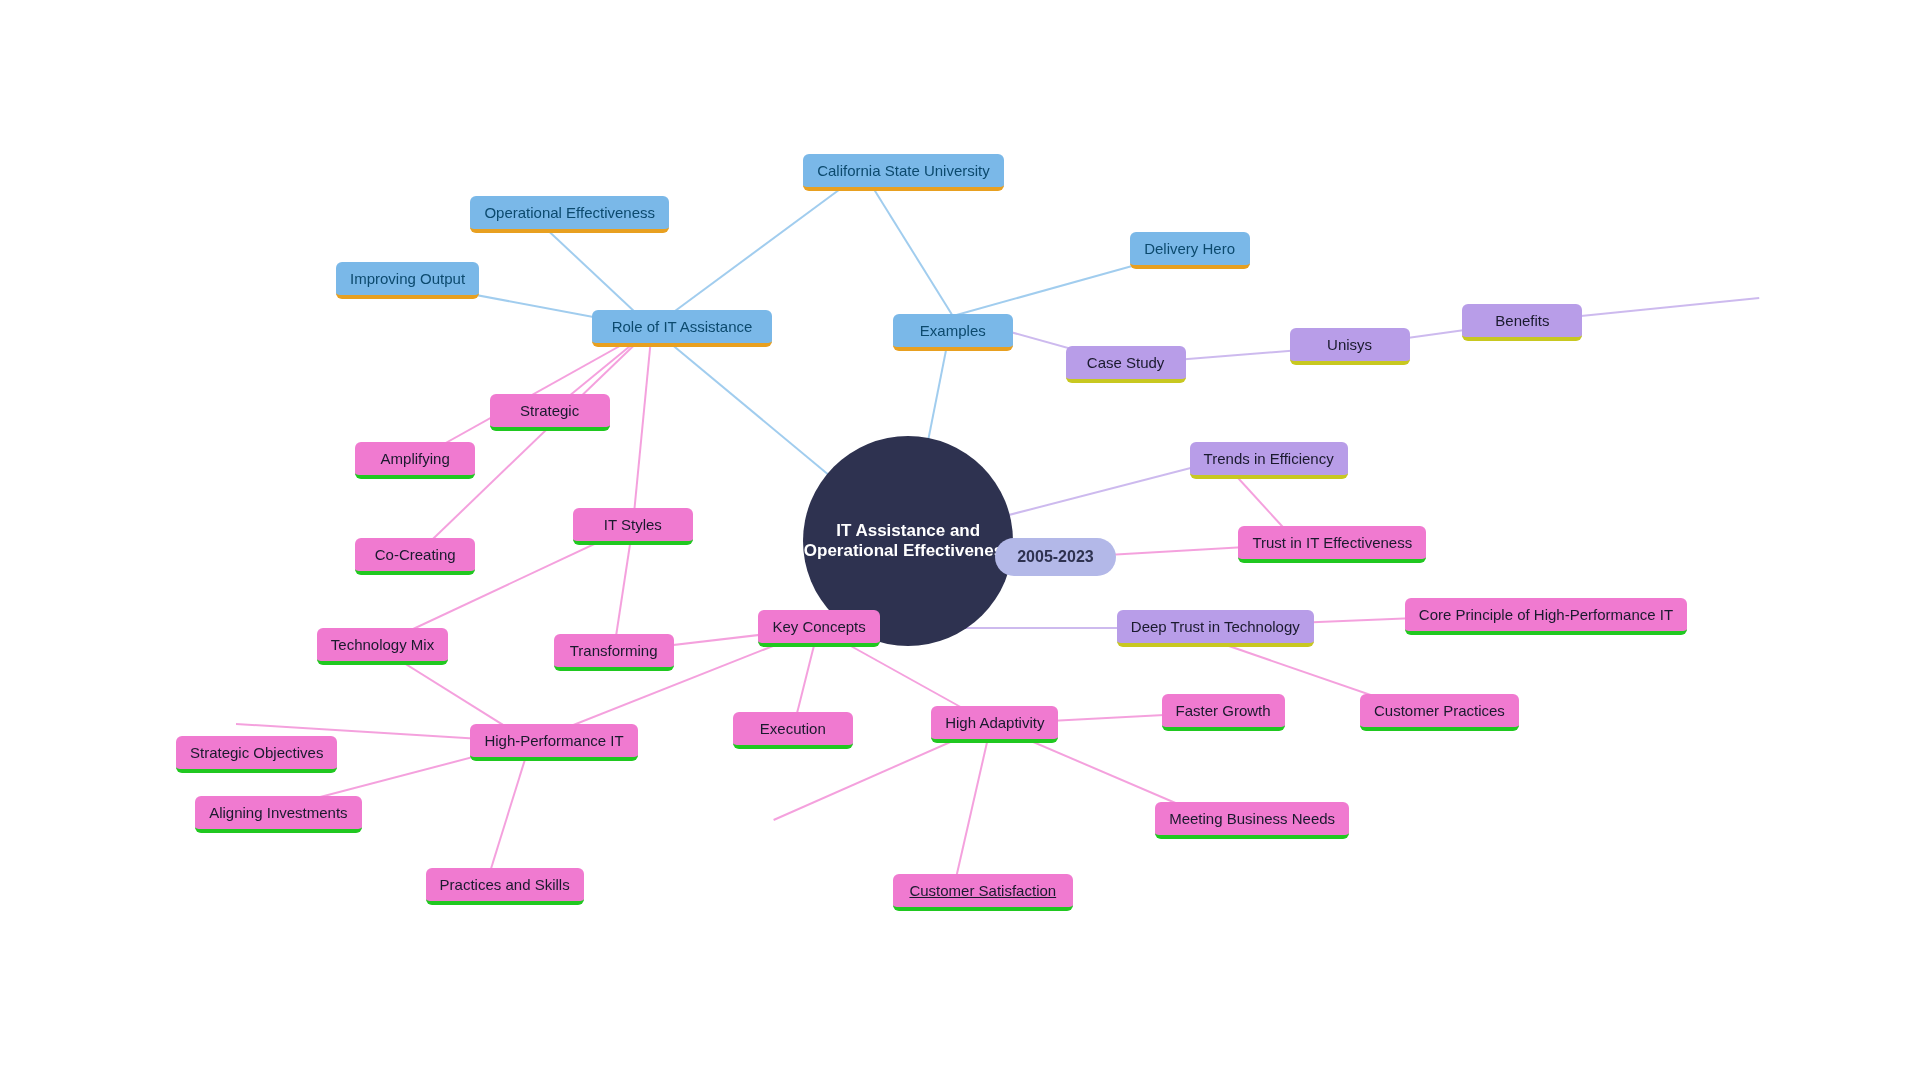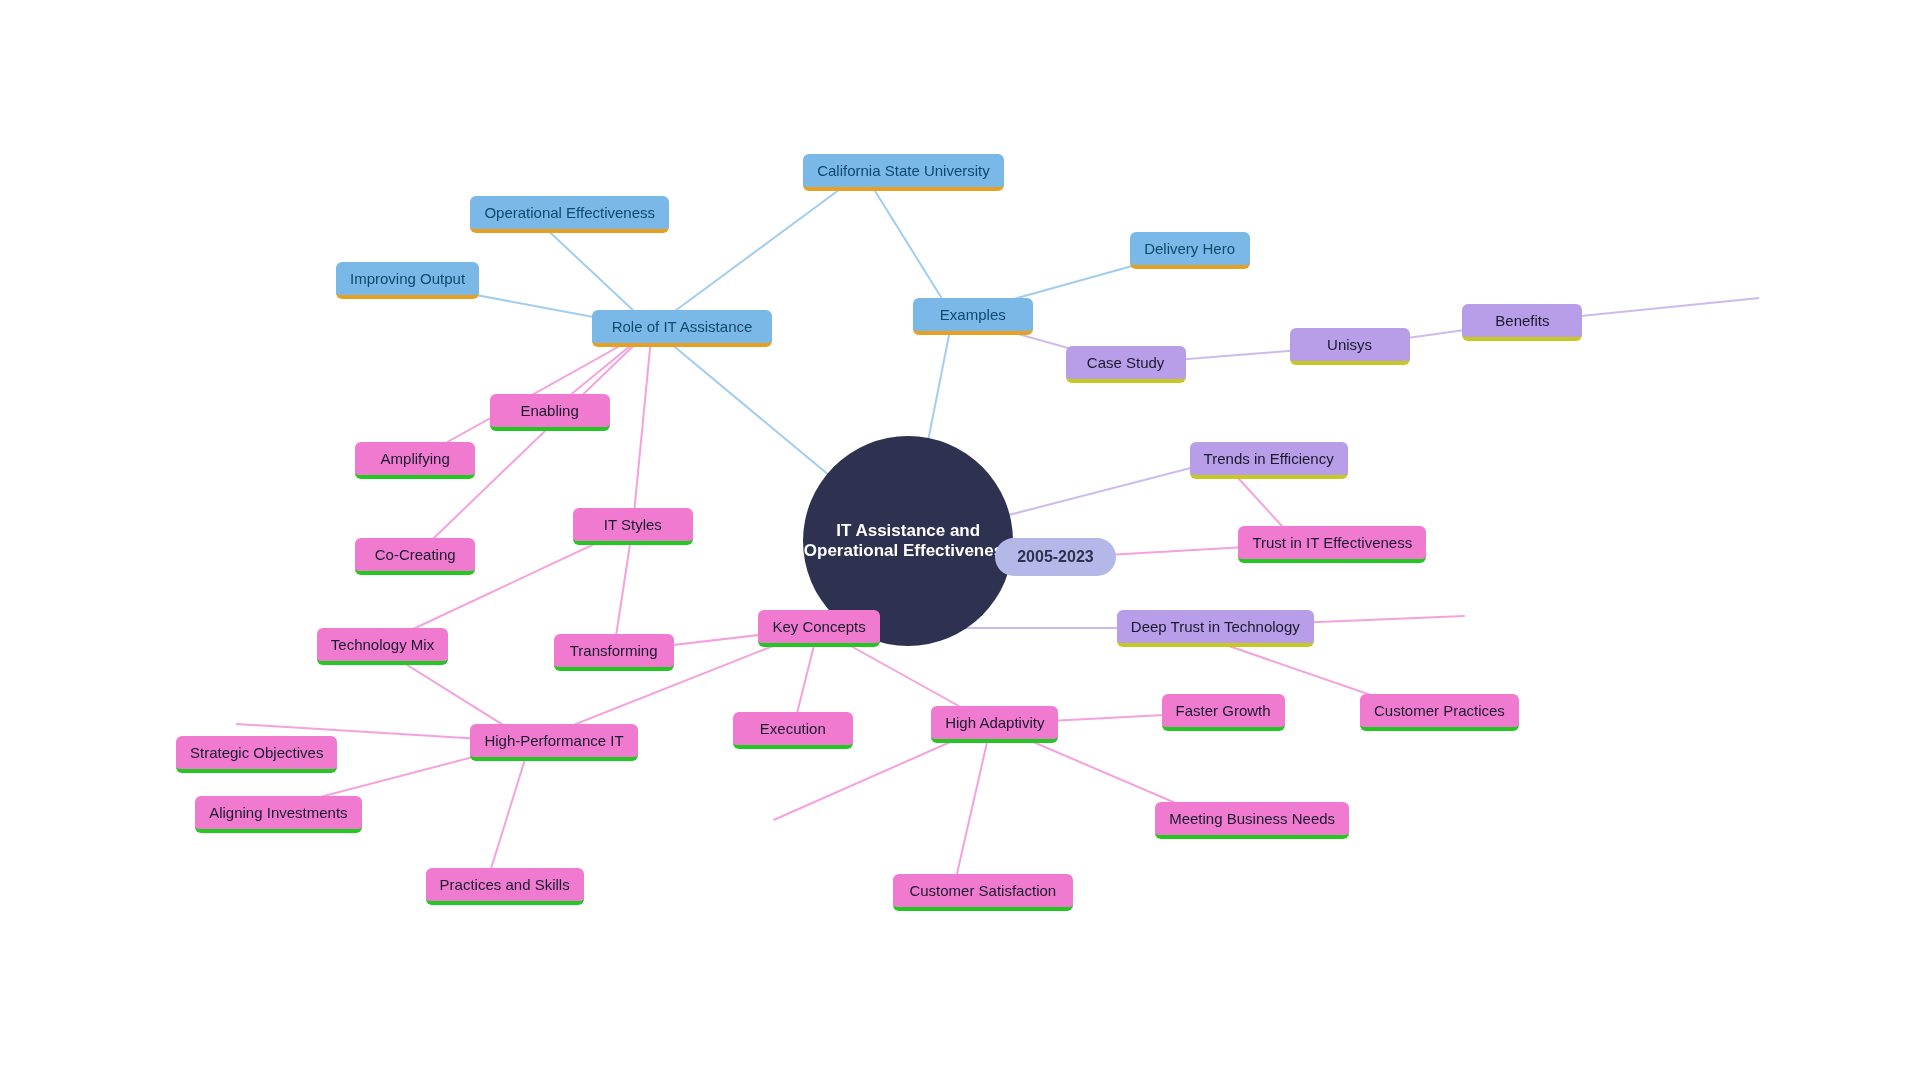--- a/index.html
+++ b/index.html
@@ -120,38 +120,40 @@
       <line x1="991.2" y1="724" x2="952.8000000000001" y2="892" stroke="#f07ad0" stroke-width="2" opacity="0.7"></line>
       <line x1="818.4" y1="628" x2="991.2" y2="724" stroke="#f07ad0" stroke-width="2" opacity="0.7"></line>
     </svg>
 <div class="node-center" style="left: 803.2px; top: 436px;">IT Assistance and Operational
 Effectiveness</div>
     <div class="node-year" style="left: 995.2px; top: 538px;">2005-2023</div>
     <div class="node node-blue" style="border-bottom-color: rgb(232, 160, 32); left: 803.2px; top: 154px; min-width: 180px;">California State University</div>
     <div class="node node-blue" style="border-bottom-color: rgb(232, 160, 32); left: 470.4px; top: 196px; min-width: 180px;">Operational Effectiveness</div>
     <div class="node node-blue" style="border-bottom-color: rgb(232, 160, 32); left: 336px; top: 262px; min-width: 120px;">Improving Output</div>
     <div class="node node-blue" style="border-bottom-color: rgb(232, 160, 32); left: 592px; top: 310px; min-width: 180px;">Role of IT Assistance</div>
-    <div class="node node-blue" style="border-bottom-color: rgb(232, 160, 32); left: 892.8px; top: 298px; min-width: 120px; margin-left: 20px;">Examples</div>
+    <div class="node node-blue" style="border-bottom-color: rgb(232, 160, 32); left: 892.8px; top: 314px; min-width: 120px;">Examples</div>
     <div class="node node-blue" style="border-bottom-color: rgb(232, 160, 32); left: 1129.6px; top: 232px; min-width: 120px;">Delivery Hero</div>
     <div class="node node-purple" style="border-bottom-color: rgb(200, 200, 32); left: 1065.6px; top: 346px; min-width: 120px;">Case Study</div>
     <div class="node node-purple" style="border-bottom-color: rgb(200, 200, 32); left: 1289.6px; top: 328px; min-width: 120px;">Unisys</div>
     <div class="node node-purple" style="border-bottom-color: rgb(200, 200, 32); left: 1462.4px; top: 304px; min-width: 120px;">Benefits</div>
     <div class="node node-purple" style="border-bottom-color: rgb(200, 200, 32); left: 1161.6px; top: 442px; min-width: 120px; margin-left: 28px;">Trends in Efficiency</div>
     <div class="node node-pink" style="border-bottom-color: rgb(32, 200, 32); left: 1238.4px; top: 526px; min-width: 180px;">Trust in IT Effectiveness</div>
-    <div class="node node-pink" style="border-bottom-color: rgb(32, 200, 32); left: 489.6px; top: 394px; min-width: 120px;">Enabling</div>
+    <div class="node node-pink" style="border-bottom-color: rgb(32, 200, 32); left: 489.6px; top: 394px; min-width: 120px;">Strategic</div>
     <div class="node node-pink" style="border-bottom-color: rgb(32, 200, 32); left: 355.2px; top: 442px; min-width: 120px;">Amplifying</div>
     <div class="node node-pink" style="border-bottom-color: rgb(32, 200, 32); left: 572.8px; top: 508px; min-width: 120px;">IT Styles</div>
     <div class="node node-pink" style="border-bottom-color: rgb(32, 200, 32); left: 355.2px; top: 538px; min-width: 120px;">Co-Creating</div>
     <div class="node node-pink" style="border-bottom-color: rgb(32, 200, 32); left: 758.4px; top: 610px; min-width: 120px;">Key Concepts</div>
     <div class="node node-purple" style="border-bottom-color: rgb(200, 200, 32); left: 1116.8px; top: 610px; min-width: 180px;">Deep Trust in Technology</div>
+    <div class="node node-pink" style="border-bottom-color: rgb(32, 200, 32); left: 1404.8px; top: 598px; min-width: 220px;">Core Principle of
+High-Performance IT</div>
     <div class="node node-pink" style="border-bottom-color: rgb(32, 200, 32); left: 553.6px; top: 634px; min-width: 120px;">Transforming</div>
     <div class="node node-pink" style="border-bottom-color: rgb(32, 200, 32); left: 316.8px; top: 628px; min-width: 120px;">Technology Mix</div>
     <div class="node node-pink" style="border-bottom-color: rgb(32, 200, 32); left: 176px; top: 736px; min-width: 120px;">Strategic Objectives</div>
     <div class="node node-pink" style="border-bottom-color: rgb(32, 200, 32); left: 470.4px; top: 724px; min-width: 120px;">High-Performance IT</div>
     <div class="node node-pink" style="border-bottom-color: rgb(32, 200, 32); left: 732.8px; top: 712px; min-width: 120px;">Execution</div>
     <div class="node node-pink" style="border-bottom-color: rgb(32, 200, 32); left: 931.2px; top: 706px; min-width: 120px;">High Adaptivity</div>
     <div class="node node-pink" style="border-bottom-color: rgb(32, 200, 32); left: 1161.6px; top: 694px; min-width: 120px;">Faster Growth</div>
     <div class="node node-pink" style="border-bottom-color: rgb(32, 200, 32); left: 1360px; top: 694px; min-width: 120px;">Customer Practices</div>
     <div class="node node-pink" style="border-bottom-color: rgb(32, 200, 32); left: 195.2px; top: 796px; min-width: 120px;">Aligning Investments</div>
     <div class="node node-pink" style="border-bottom-color: rgb(32, 200, 32); left: 1155.2px; top: 802px; min-width: 180px;">Meeting Business Needs</div>
     <div class="node node-pink" style="border-bottom-color: rgb(32, 200, 32); left: 425.6px; top: 868px; min-width: 120px;">Practices and Skills</div>
-    <div class="node node-pink" style="border-bottom-color: rgb(32, 200, 32); left: 892.8px; top: 874px; min-width: 180px;">Customer Satisfaction</div>
+    <div class="node node-pink" style="border-bottom-color: rgb(32, 200, 32); left: 892.8px; top: 874px; min-width: 180px; text-decoration: underline;">Customer Satisfaction</div>
   </div>
 
 </body></html>

